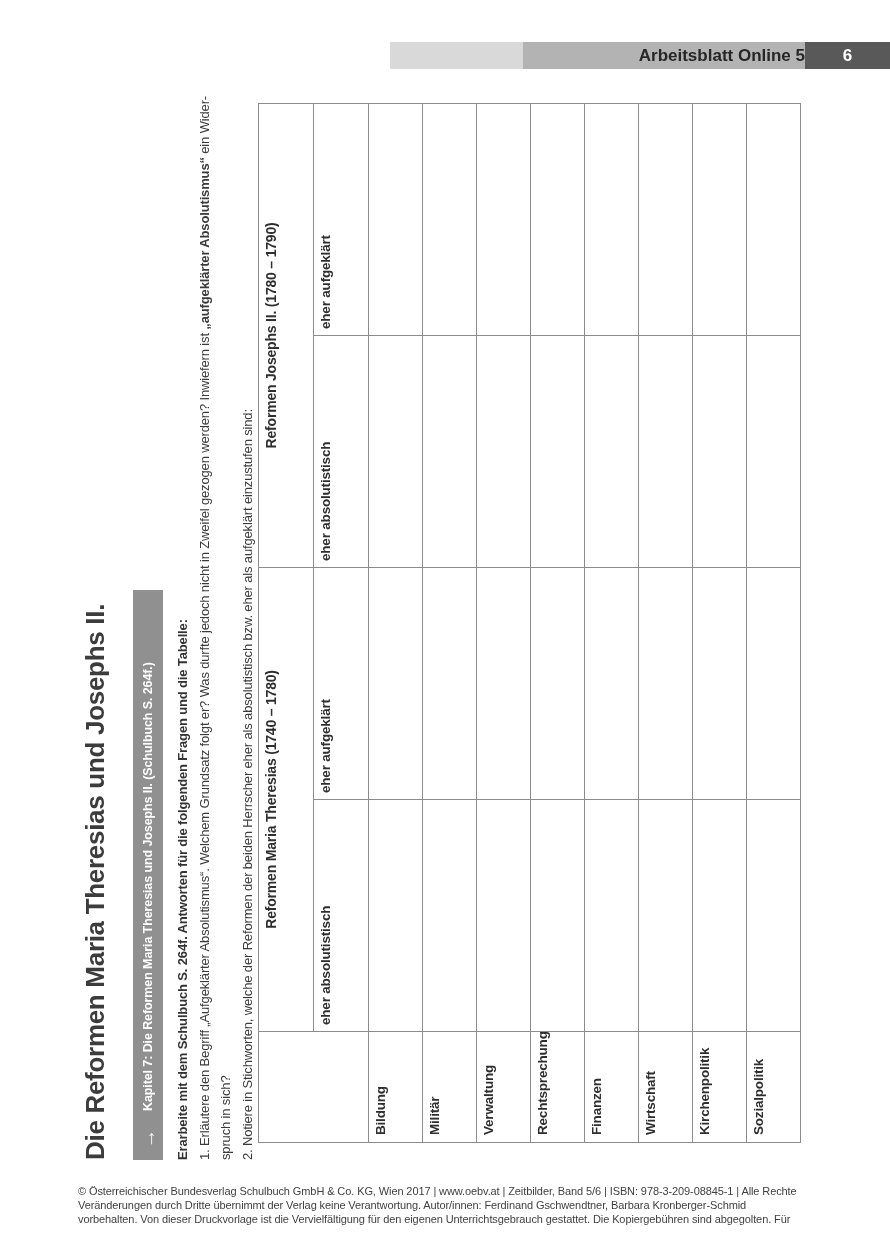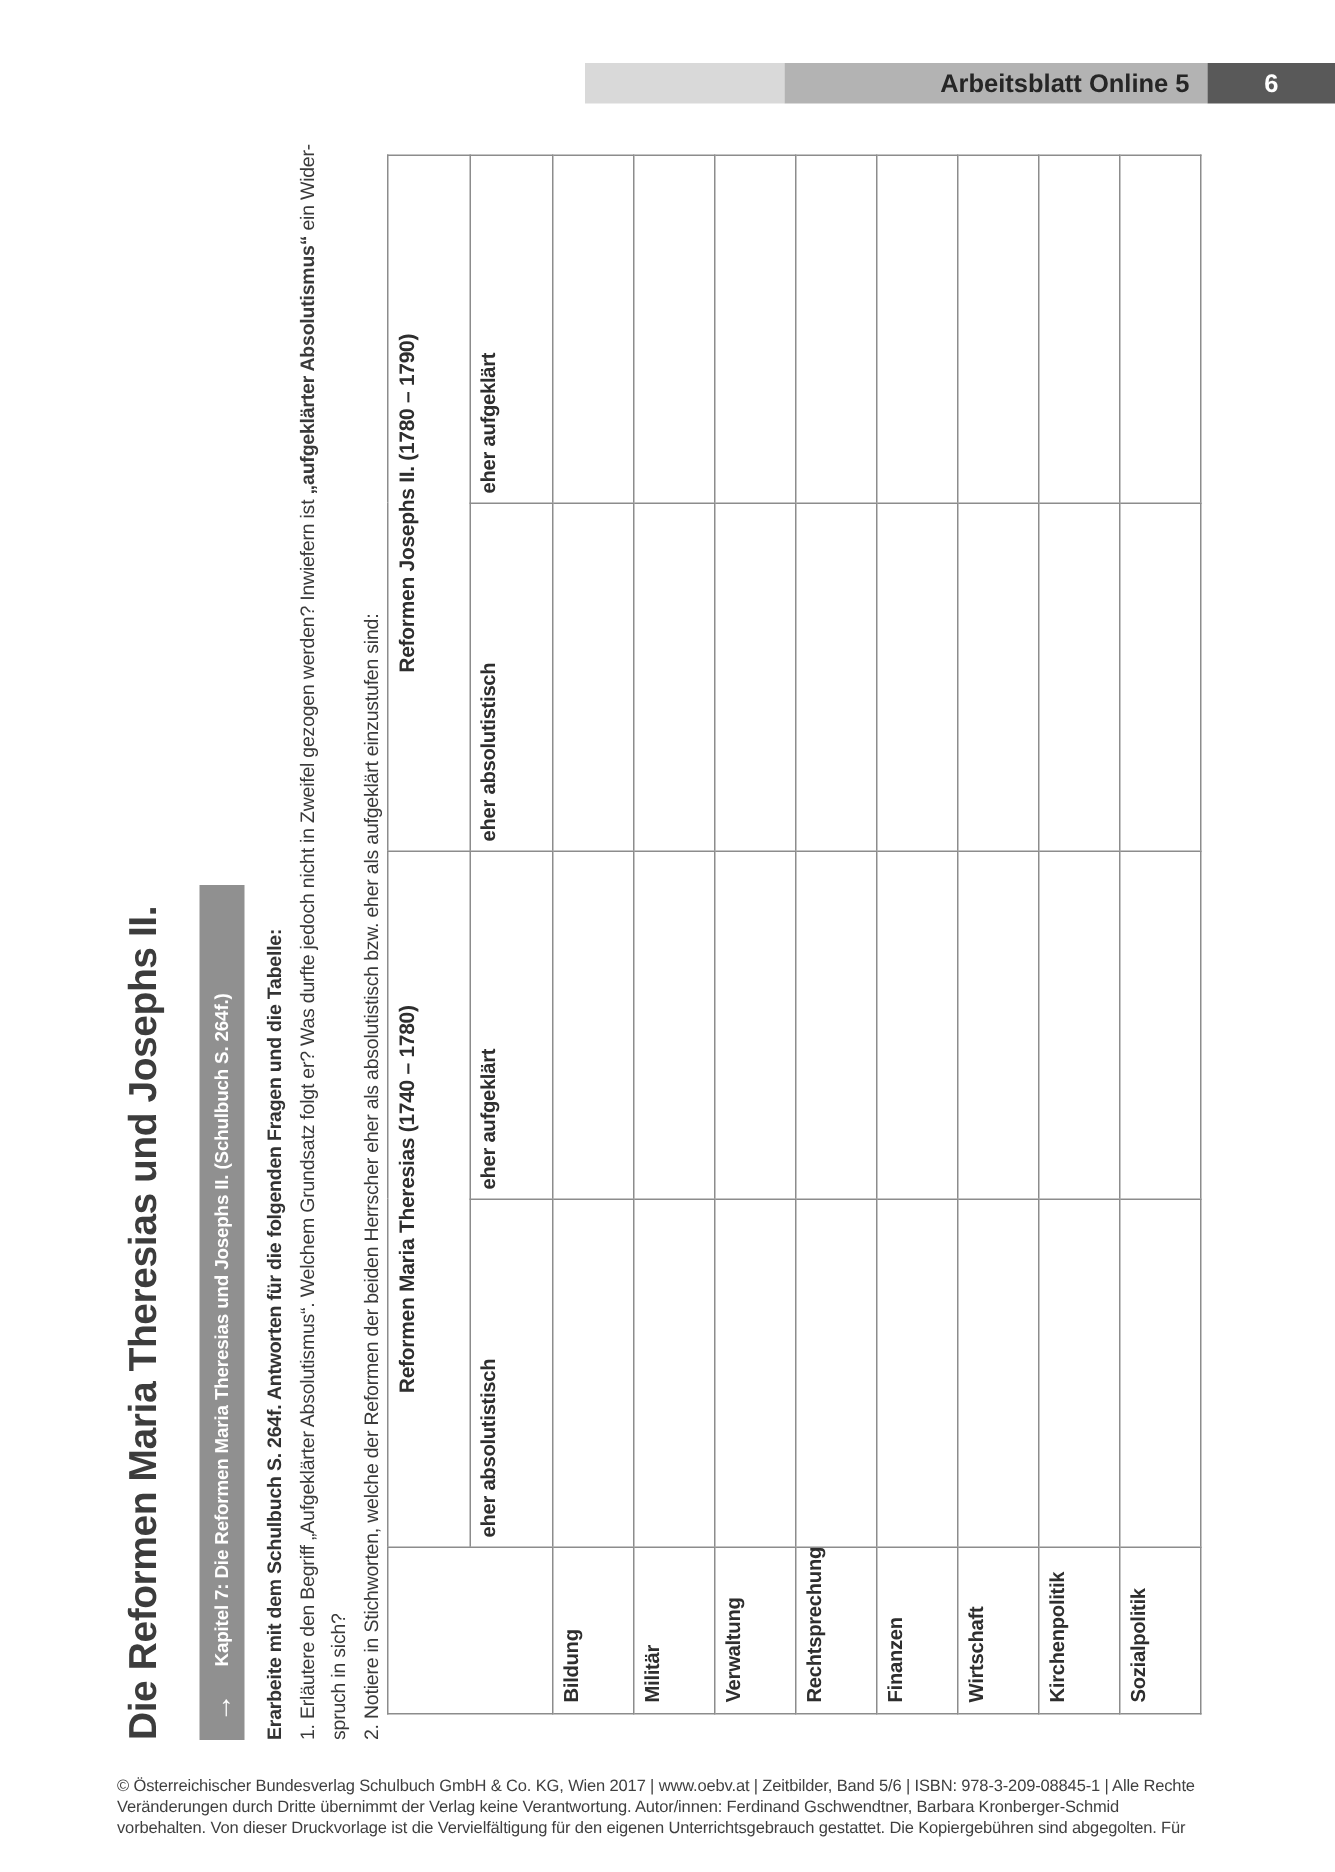--- a/index.html
+++ b/index.html
@@ -16,21 +16,20 @@
 
   
   .top-bar {
     position: absolute; left: 390px; top: 42px; right: 0; height: 27px;
     display: flex; align-items: stretch;
   }
   .seg-light { width: 133px; background: #d9d9d9; }
   .seg-mid {
     flex: 1; background: #b3b3b3;
     display: flex; align-items: center; justify-content: flex-end;
-    padding-right: 12px;
     font-size: 17px; font-weight: bold; color: #262626;
   }
   .seg-dark {
     width: 85px; background: #595959;
     display: flex; align-items: center; justify-content: center;
     font-size: 17px; font-weight: bold; color: #ffffff;
   }
 
   
   .rotated {

